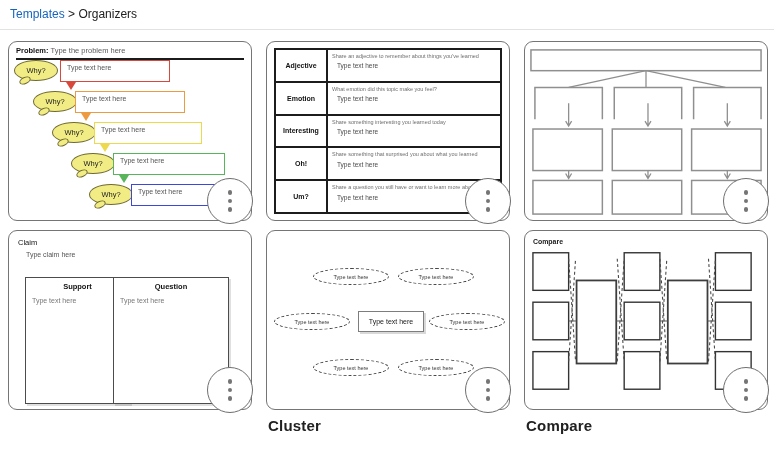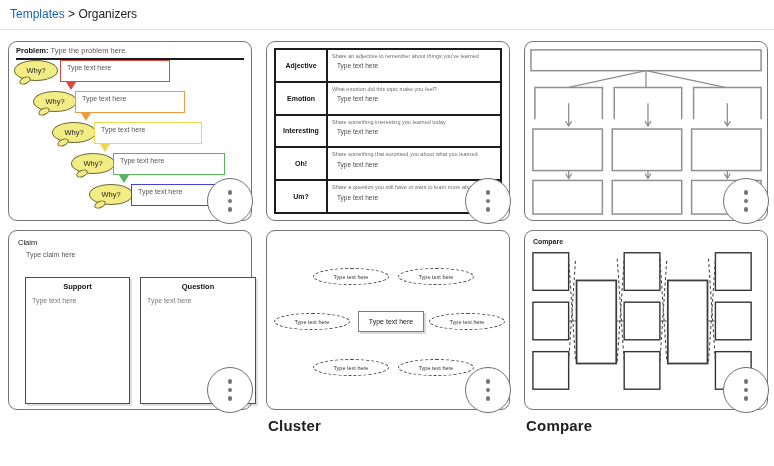--- a/index.html
+++ b/index.html
@@ -53,21 +53,21 @@
 
   
   .thumb svg.diagram { position:absolute; inset:0; width:100%; height:100%; }
 
   
   .cl-claim-label { position:absolute; left:9px; top:7px; font-size:7.5px; font-weight:normal; color:#111; }
   .cl-claim-ph { position:absolute; left:17px; top:20px; font-size:7px; color:#555; }
   .cl-col { position:absolute; top:46px; bottom:5px; background:#fff; border:1.7px solid #4c4c4c;
             box-shadow:2px 2px 0 rgba(0,0,0,.12); }
   .cl-col.support { left:16px; width:105px; }
-  .cl-col.question { left:131px; width:116px; }
+  .cl-col.question { left:104px; width:116px; }
   .cl-col-head { text-align:center; font-size:7.5px; font-weight:bold; color:#111; margin-top:4px; }
   .cl-col-ph { font-size:7px; color:#777; margin:6px 0 0 6px; }
 
   
   .cu-node { position:absolute; width:76px; height:17px; border:1.2px dashed #444; border-radius:50%;
              display:flex; align-items:center; justify-content:center; font-size:5.5px; color:#333;
              background:#fff; }
   .cu-center { position:absolute; width:66px; height:21px; border:1.6px solid #7d7d7d;
                box-shadow:2px 2px 0 rgba(0,0,0,.15); display:flex; align-items:center; justify-content:center;
                font-size:7px; color:#222; background:#fff; }

